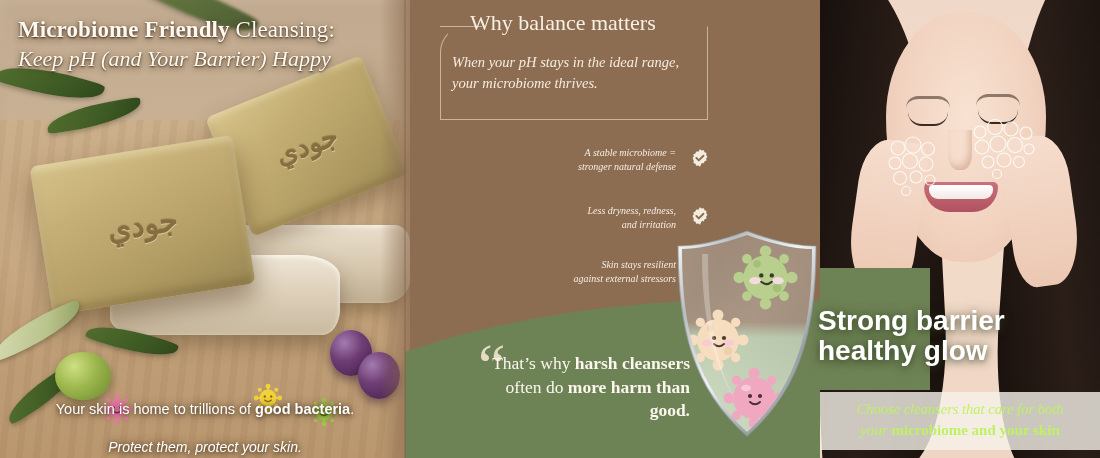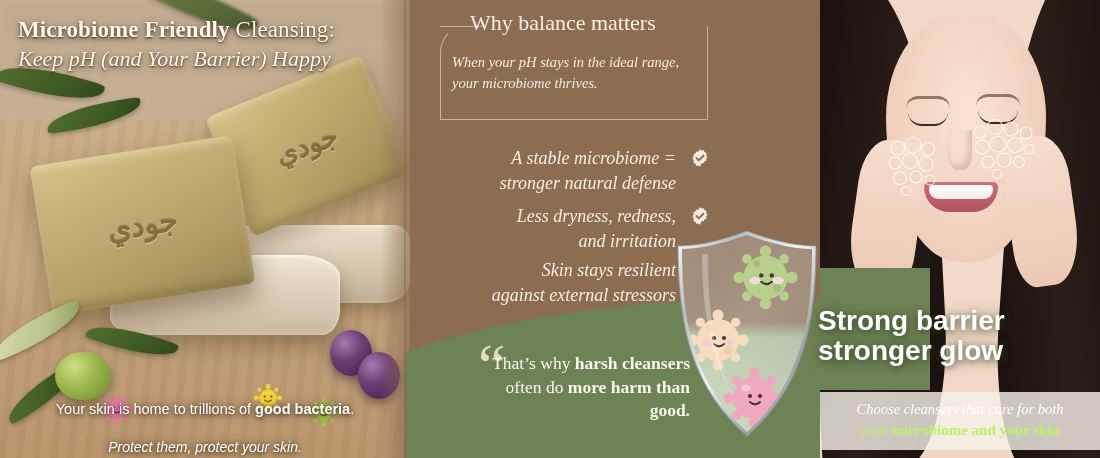--- a/index.html
+++ b/index.html
@@ -160,21 +160,21 @@
     position:absolute;left:50px;top:12px;width:266px;
     font-size:22px;line-height:1;color:#f7efe3;white-space:nowrap;
   }
   #why-sub{
     position:absolute;left:32px;top:52px;width:248px;
     font-size:14.5px;font-style:italic;line-height:1.42;color:#f6ece0;
   }
 
   .bullet{
     position:absolute;width:240px;text-align:right;
-    font-size:18px;font-style:italic;line-height:1.38;color:#f6ece0;
+    font-size:10px;font-style:italic;line-height:1.38;color:#f6ece0;
   }
   .bullet .ico{
     position:absolute;right:-34px;top:2px;width:20px;height:20px;
   }
   #b1{left:16px;top:146px;}
   #b2{left:16px;top:204px;}
   #b3{left:16px;top:258px;}
 
   
   #quote{
@@ -262,21 +262,21 @@
     font-family:"Liberation Sans",sans-serif;
     font-weight:700;font-size:28px;line-height:1.07;color:#ffffff;
     text-shadow:0 2px 7px rgba(45,55,30,.65), 0 0 14px rgba(60,70,40,.45);
   }
   #right-bar{
     position:absolute;left:820px;top:392px;width:280px;height:58px;z-index:8;
     background:rgba(246,243,234,.80);
   }
   #right-bar .t1{
     position:absolute;left:0;top:9px;width:280px;text-align:center;
-    font-style:italic;font-size:14.5px;color:#ffffff;
+    font-style:italic;font-size:14.5px;color:#bef264;
   }
   #right-bar .t2{
     position:absolute;left:0;top:30px;width:280px;text-align:center;
     font-size:15px;color:#bef264;
   }
   #right-bar .t2 i{font-style:italic;font-weight:400;}
   #right-bar .t2 b{font-weight:700;}
 
   
   #seam{
@@ -592,21 +592,21 @@
           <circle cx="49" cy="44" r="5.5"></circle>
         <circle cx="27" cy="56" r="4.5"></circle>
       </g>
     </svg>
   </div>
 
   <div id="right-green"></div>
 
   <div id="right-headline">
     <div>Strong barrier</div>
-    <div>stronger glow</div>
+    <div>healthy glow</div>
   </div>
 
   <div id="right-bar">
     <div class="t1">Choose cleansers that care for both</div>
     <div class="t2">
       <i>your</i><b> microbiome and your skin</b>
     </div>
   </div>
 
 </div>

